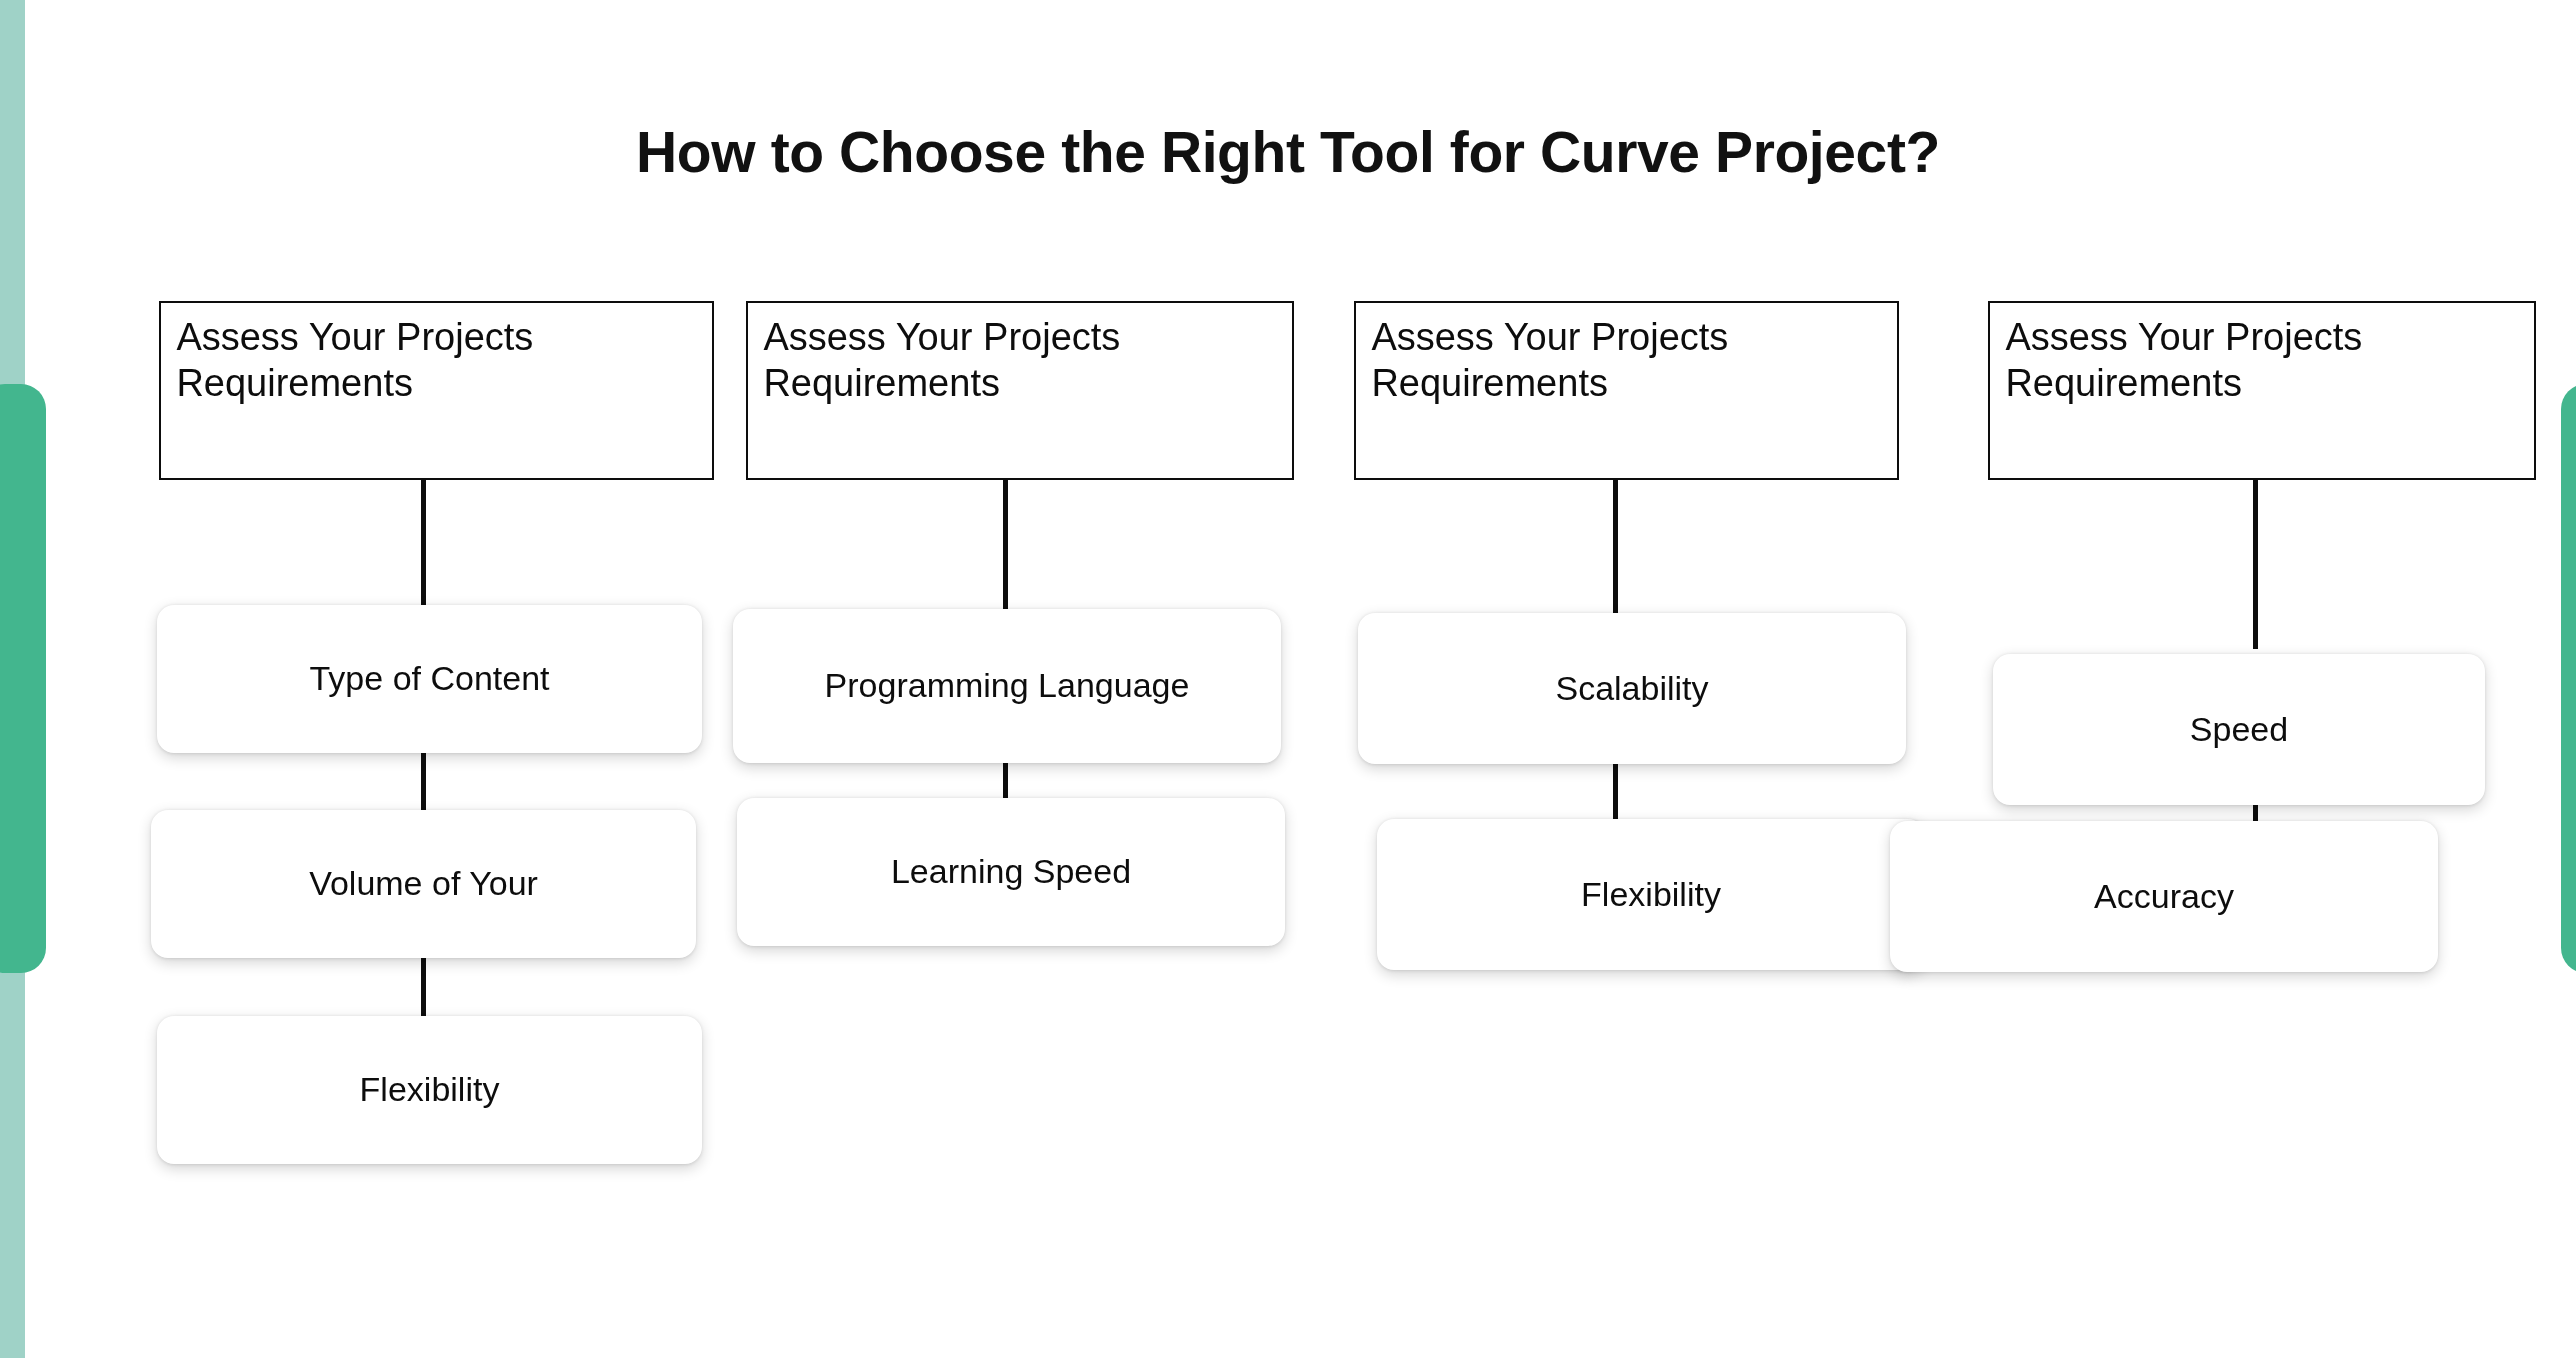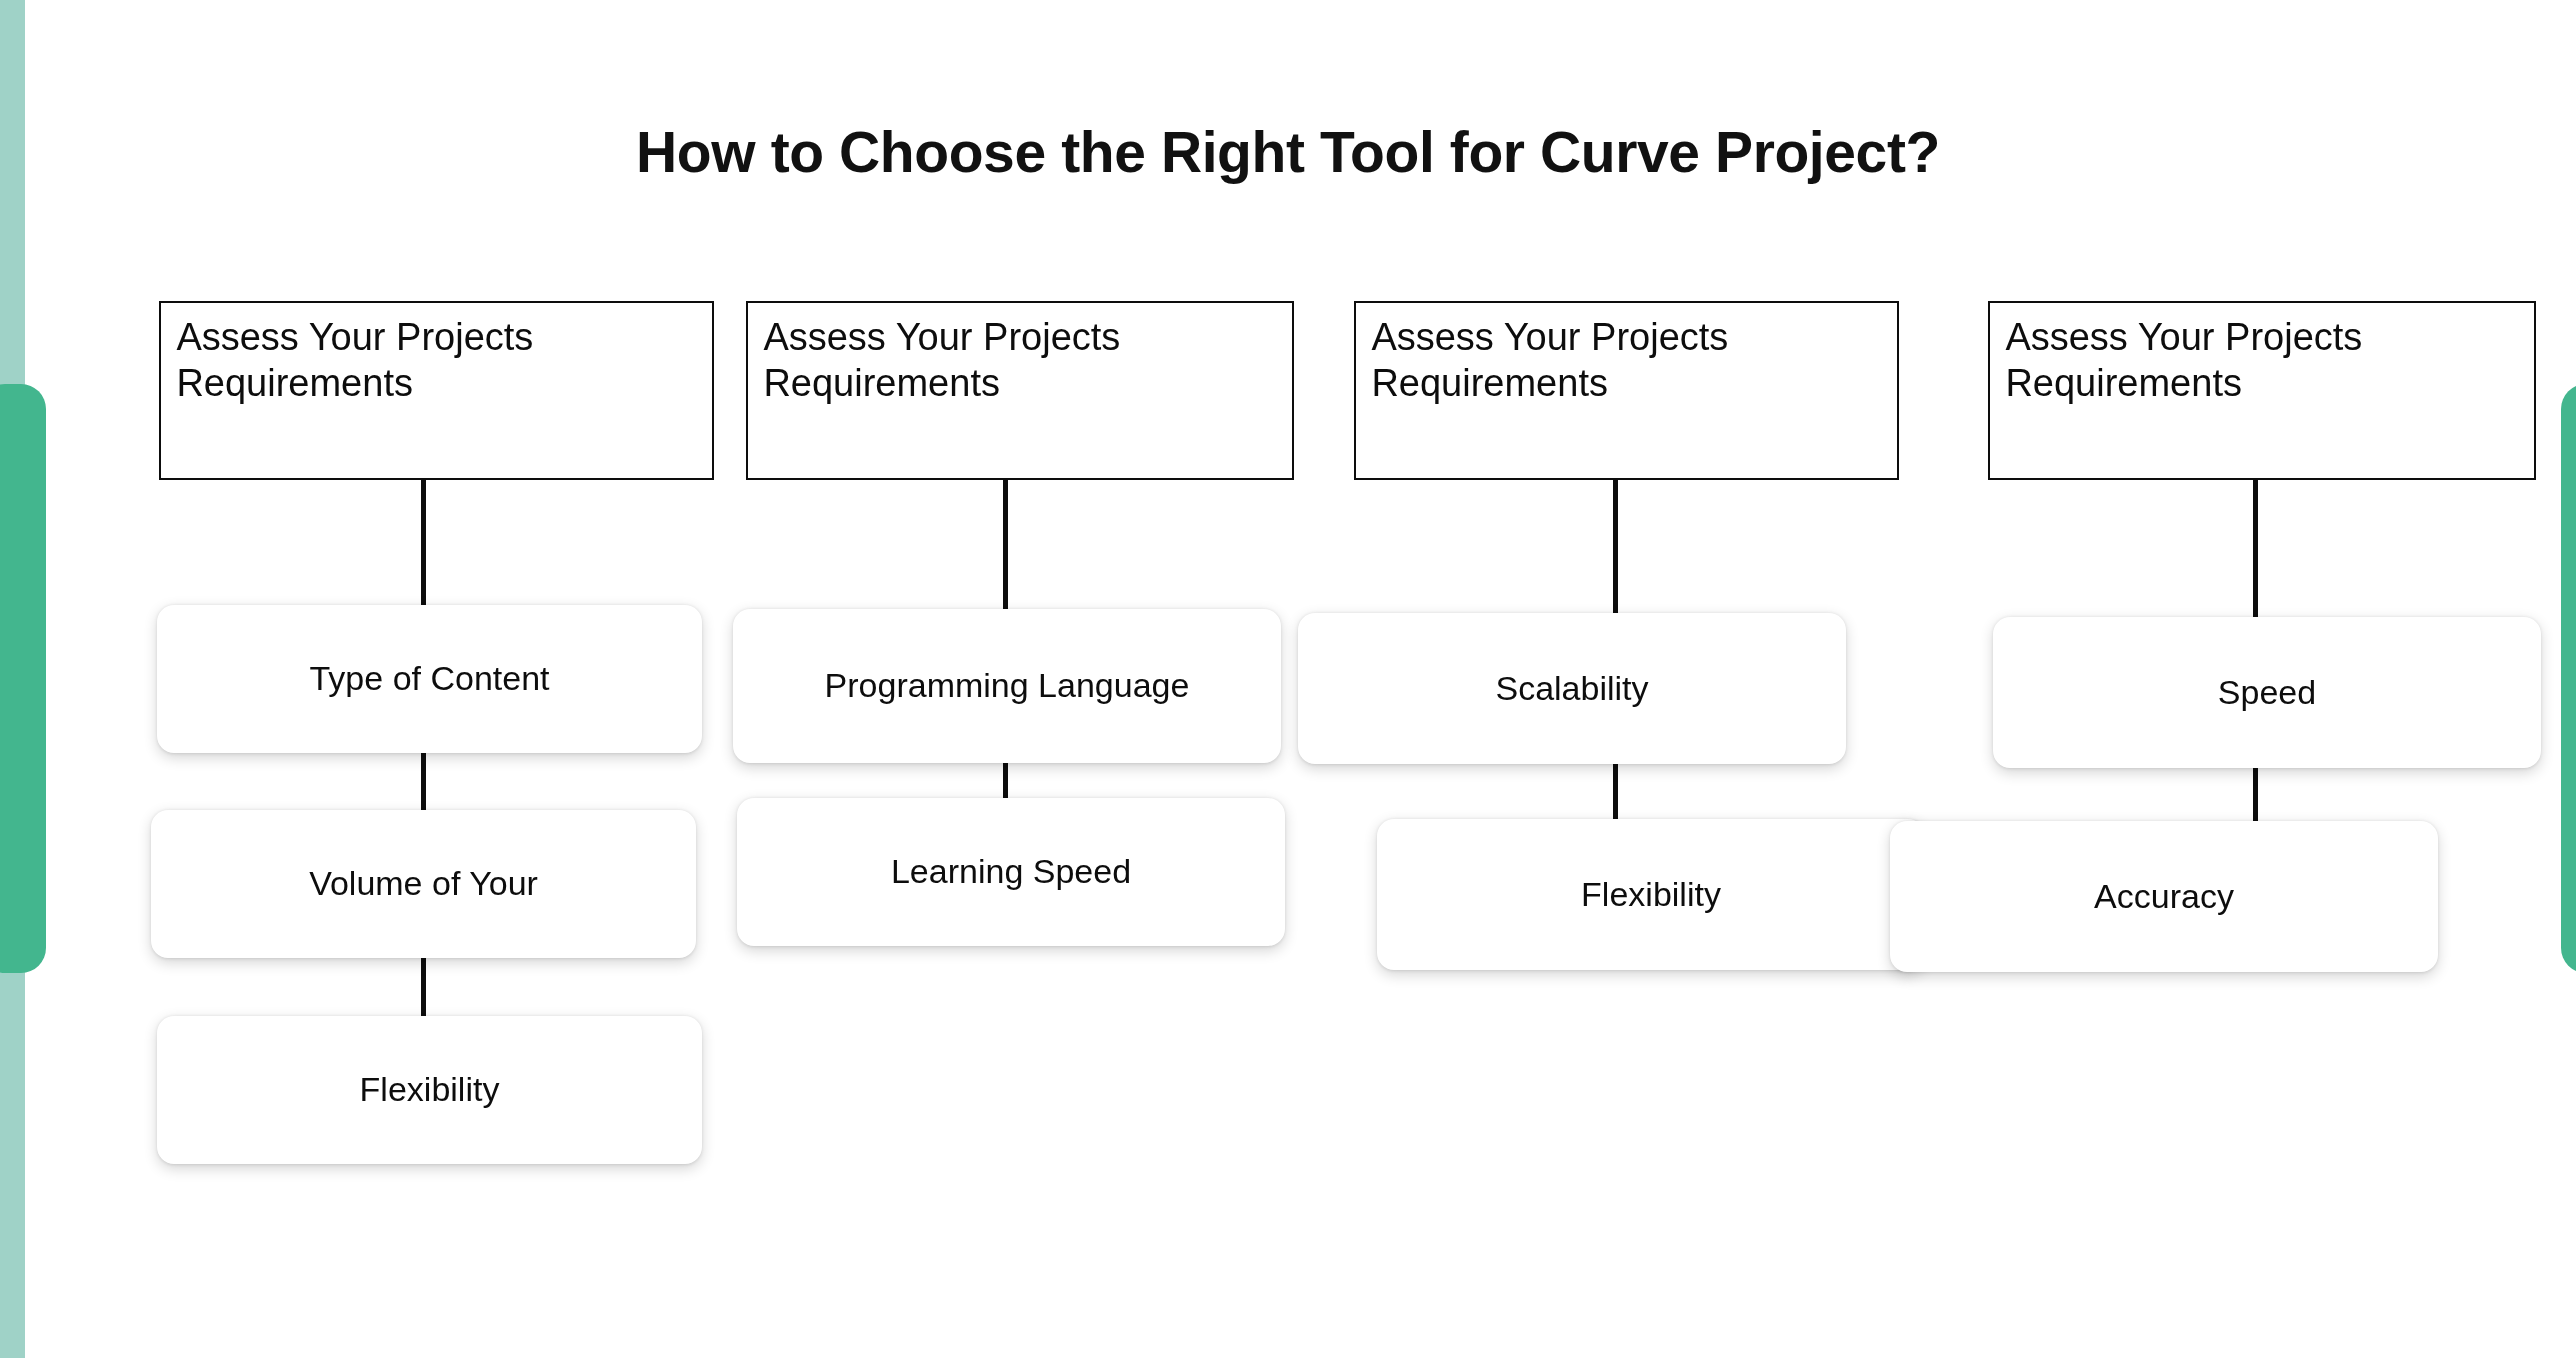--- a/index.html
+++ b/index.html
@@ -153,35 +153,35 @@
     <div class="node-card" style="left:694px; top:798px; width:548px; height:148px;">
       <span class="node-label">Learning Speed</span>
     </div>
   </div>
 
   <div class="column">
     <div class="header-box" style="left:1311px; top:301px; width:545px; height:179px;">
       <span class="header-label">Assess Your Projects Requirements</span>
     </div>
     <div class="connector" style="left:1570px; top:478px; height:171px;"></div>
-    <div class="node-card" style="left:1255px; top:613px; width:548px; height:151px;text-align:center;">
+    <div class="node-card" style="left:1315px; top:613px; width:548px; height:151px;text-align:center;">
       <span class="node-label">Scalability</span>
     </div>
     <div class="connector" style="left:1570px; top:752px; height:108px;"></div>
     <div class="node-card" style="left:1334px; top:819px; width:548px; height:151px;">
       <span class="node-label">Flexibility</span>
     </div>
   </div>
 
   <div class="column">
     <div class="header-box" style="left:1945px; top:301px; width:548px; height:179px;">
       <span class="header-label">Assess Your Projects Requirements</span>
     </div>
     <div class="connector" style="left:2210px; top:478px; height:171px;"></div>
-    <div class="node-card" style="left:1950px; top:617px; width:548px; height:151px;">
+    <div class="node-card" style="left:1950px; top:654px; width:492px; height:151px;">
       <span class="node-label">Speed</span>
     </div>
     <div class="connector" style="left:2210px; top:756px; height:110px;"></div>
     <div class="node-card" style="left:1847px; top:821px; width:548px; height:151px;">
       <span class="node-label">Accuracy</span>
     </div>
   </div>
 
 </div>
 

